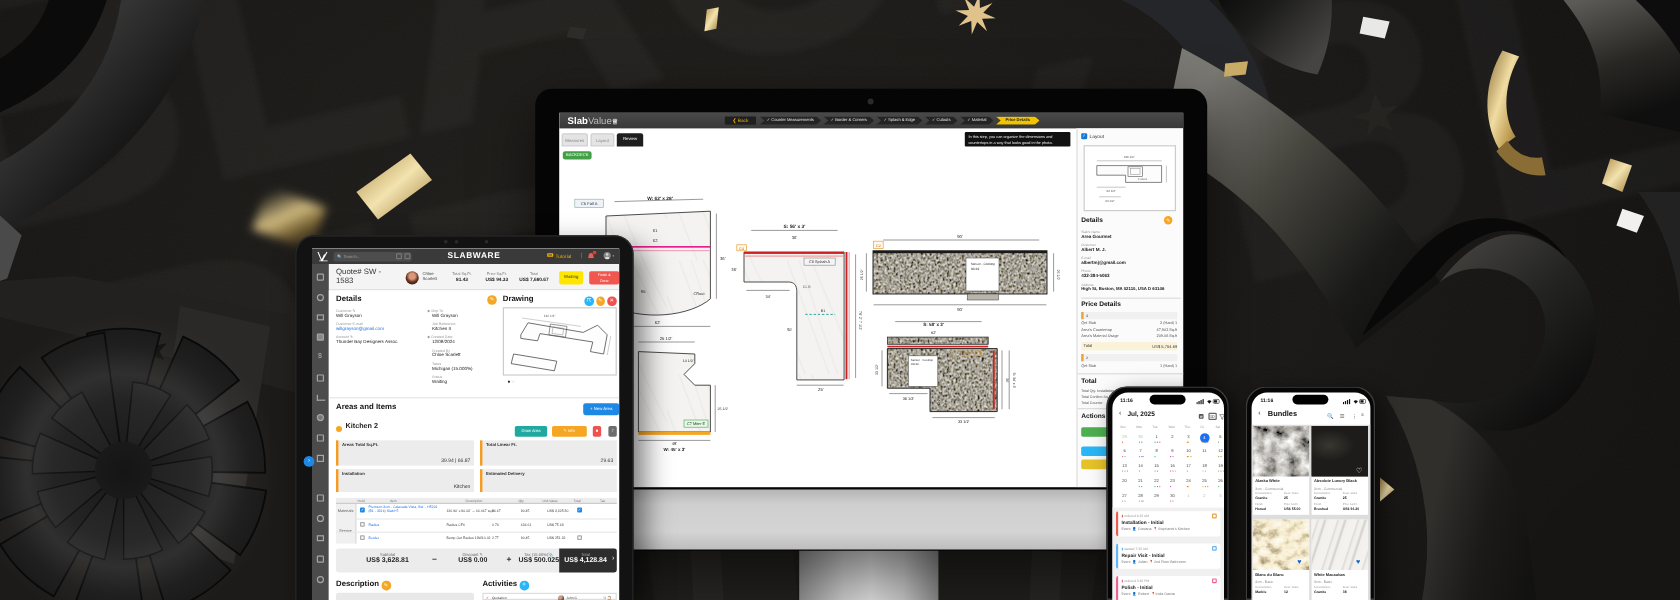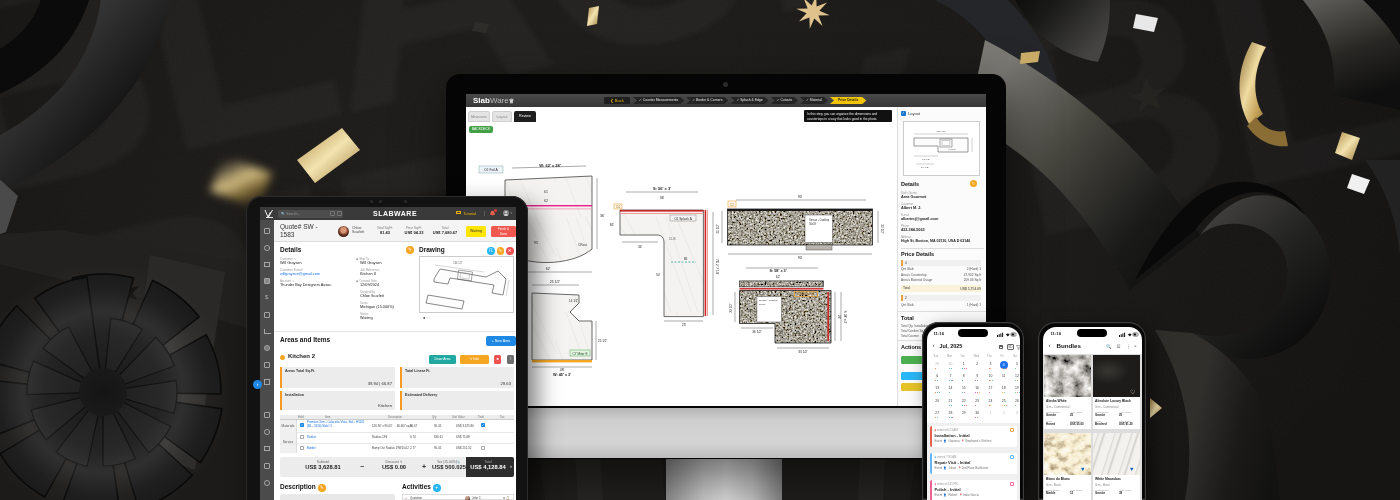--- a/index.html
+++ b/index.html
@@ -175,21 +175,21 @@
   <div class="abs" style="left:0;top:0;width:560px;height:385px;background:#050505;border-radius:14px 14px 3px 3px;box-shadow:0 18px 50px rgba(0,0,0,0.55);"></div>
 
   <div class="abs" style="left:277px;top:8px;width:5px;height:5px;border-radius:50%;background:#2a2a2a;"></div>
 
   <div class="abs" style="left:1px;top:334px;width:558px;height:50px;background:linear-gradient(180deg,#b5b5b5 0%,#cfcfcf 25%,#d4d4d4 70%,#bdbdbd 100%);border-radius:0 0 3px 3px;"></div>
 
   <div id="mscreen" class="abs" style="left:20px;top:20px;width:520px;height:312px;background:#ffffff;overflow:hidden;font-family:'Liberation Sans',sans-serif;">
 
     <div class="abs" style="left:0;top:0;width:520px;height:13px;background:linear-gradient(180deg,#4a4a4a,#383838);"></div>
 
-    <div class="abs" style="left:7px;top:2px;font-size:8px;font-weight:bold;color:#fff;">Slab<span style="color:#bbb;font-weight:normal;">Ware</span><span style="color:#ddd;font-size:6px;">♕</span></div>
+    <div class="abs" style="left:7px;top:2px;font-size:8px;font-weight:bold;color:#fff;">Slab<span style="color:#bbb;font-weight:normal;">Value</span><span style="color:#ddd;font-size:6px;">♕</span></div>
 
     <div class="abs" style="left:138px;top:3px;width:26px;height:7px;background:#1f1f1f;border-radius:1px;color:#f0b000;font-size:4px;text-align:center;line-height:7px;">❮ Back</div>
 
     <div class="abs" style="left:167px;top:3px;height:7px;display:flex;">
       <div style="height:7px;background:#242424;color:#e8e8e8;font-size:3.4px;line-height:7px;padding:0 6px;margin-right:2px;clip-path:polygon(0 0,calc(100% - 4px) 0,100% 50%,calc(100% - 4px) 100%,0 100%,4px 50%);">✓ Counter Measurements</div>
       <div style="height:7px;background:#242424;color:#e8e8e8;font-size:3.4px;line-height:7px;padding:0 6px;margin-right:2px;clip-path:polygon(0 0,calc(100% - 4px) 0,100% 50%,calc(100% - 4px) 100%,0 100%,4px 50%);">✓ Border &amp; Corners</div>
       <div style="height:7px;background:#242424;color:#e8e8e8;font-size:3.4px;line-height:7px;padding:0 6px;margin-right:2px;clip-path:polygon(0 0,calc(100% - 4px) 0,100% 50%,calc(100% - 4px) 100%,0 100%,4px 50%);">✓ Splash &amp; Edge</div>
       <div style="height:7px;background:#242424;color:#e8e8e8;font-size:3.4px;line-height:7px;padding:0 6px;margin-right:2px;clip-path:polygon(0 0,calc(100% - 4px) 0,100% 50%,calc(100% - 4px) 100%,0 100%,4px 50%);">✓ Cutouts</div>
       <div style="height:7px;background:#242424;color:#e8e8e8;font-size:3.4px;line-height:7px;padding:0 6px;margin-right:2px;clip-path:polygon(0 0,calc(100% - 4px) 0,100% 50%,calc(100% - 4px) 100%,0 100%,4px 50%);">✓ Material</div>
       <div style="height:7px;background:#f2c400;color:#222;font-size:3.4px;font-weight:bold;line-height:7px;padding:0 8px;clip-path:polygon(0 0,calc(100% - 4px) 0,100% 50%,calc(100% - 4px) 100%,0 100%,4px 50%);">Price Details</div>

